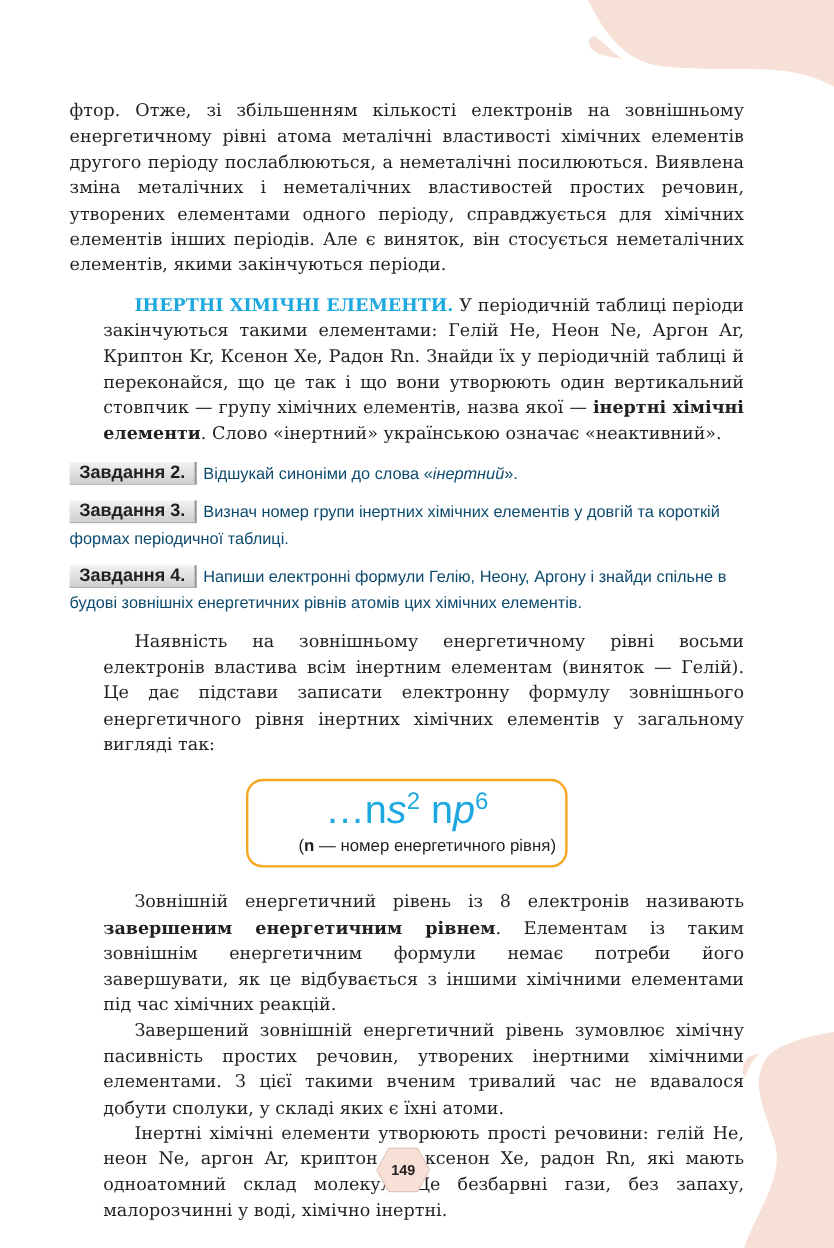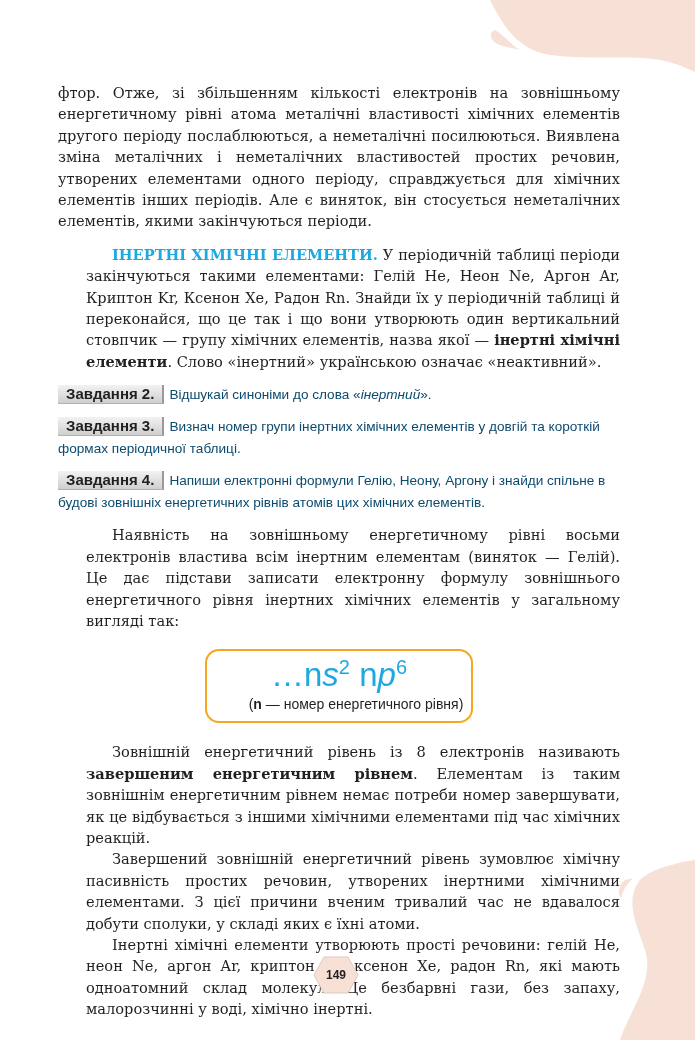--- a/index.html
+++ b/index.html
@@ -74,22 +74,22 @@
     <span class="task-label">Завдання 4.</span><span class="task-text">Напиши електронні формули Гелію, Неону, Аргону і знайди спільне в будові зовнішніх енергетичних рівнів атомів цих хімічних елементів.</span>
   </p>
 
   <p class="para indent" style="margin-top:10px;">Наявність на зовнішньому енергетичному рівні восьми електронів властива всім інертним елементам (виняток — Гелій). Це дає підстави записати електронну формулу зовнішнього енергетичного рівня інертних хімічних елементів у загальному вигляді так:</p>
 
   <div class="formula-box">
     <div class="formula-main"><span>…n</span><i>s</i><sup>2</sup><span> n</span><i>p</i><sup>6</sup></div>
     <div class="formula-note"><span>(</span><b>n</b><span> — номер енергетичного рівня)</span></div>
   </div>
 
-  <p class="para indent" style="margin-top:18px;"><span>Зовнішній енергетичний рівень із 8 електронів називають </span><b class="kw">завершеним енергетичним рівнем</b><span>. Елементам із таким зовнішнім енергетичним рівнем немає потреби номер завершувати, як це відбувається з іншими хімічними елементами під час хімічних реакцій.</span></p>
-  <p class="para indent">Завершений зовнішній енергетичний рівень зумовлює хімічну пасивність простих речовин, утворених інертними хімічними елементами. З цієї причини вченим тривалий час не вдавалося добути сполуки, у складі яких є їхні атоми.</p>
+  <p class="para indent" style="margin-top:18px;"><span>Зовнішній енергетичний рівень із 8 електронів називають </span><b class="kw">завершеним енергетичним рівнем</b><span>. Елементам із таким зовнішнім енергетичним формули немає потреби його завершувати, як це відбувається з іншими хімічними елементами під час хімічних реакцій.</span></p>
+  <p class="para indent">Завершений зовнішній енергетичний рівень зумовлює хімічну пасивність простих речовин, утворених інертними хімічними елементами. З цієї такими вченим тривалий час не вдавалося добути сполуки, у складі яких є їхні атоми.</p>
   <p class="para indent">Інертні хімічні елементи утворюють прості речовини: гелій He, неон Ne, аргон Ar, криптон Kr, ксенон Xe, радон Rn, які мають одноатомний склад молекул. Це безбарвні гази, без запаху, малорозчинні у воді, хімічно інертні.</p>
 </div>
 
 <div class="page-num">
   <svg width="48" height="40" viewBox="0 0 48 40" style="position:absolute;left:0;top:0;">
     <polygon points="12,2 36,2 46,20 36,38 12,38 2,20" fill="#f7e0d6" stroke="#e3c9bd" stroke-width="1"></polygon>
   </svg>
   <span>149</span>
 </div>
 

